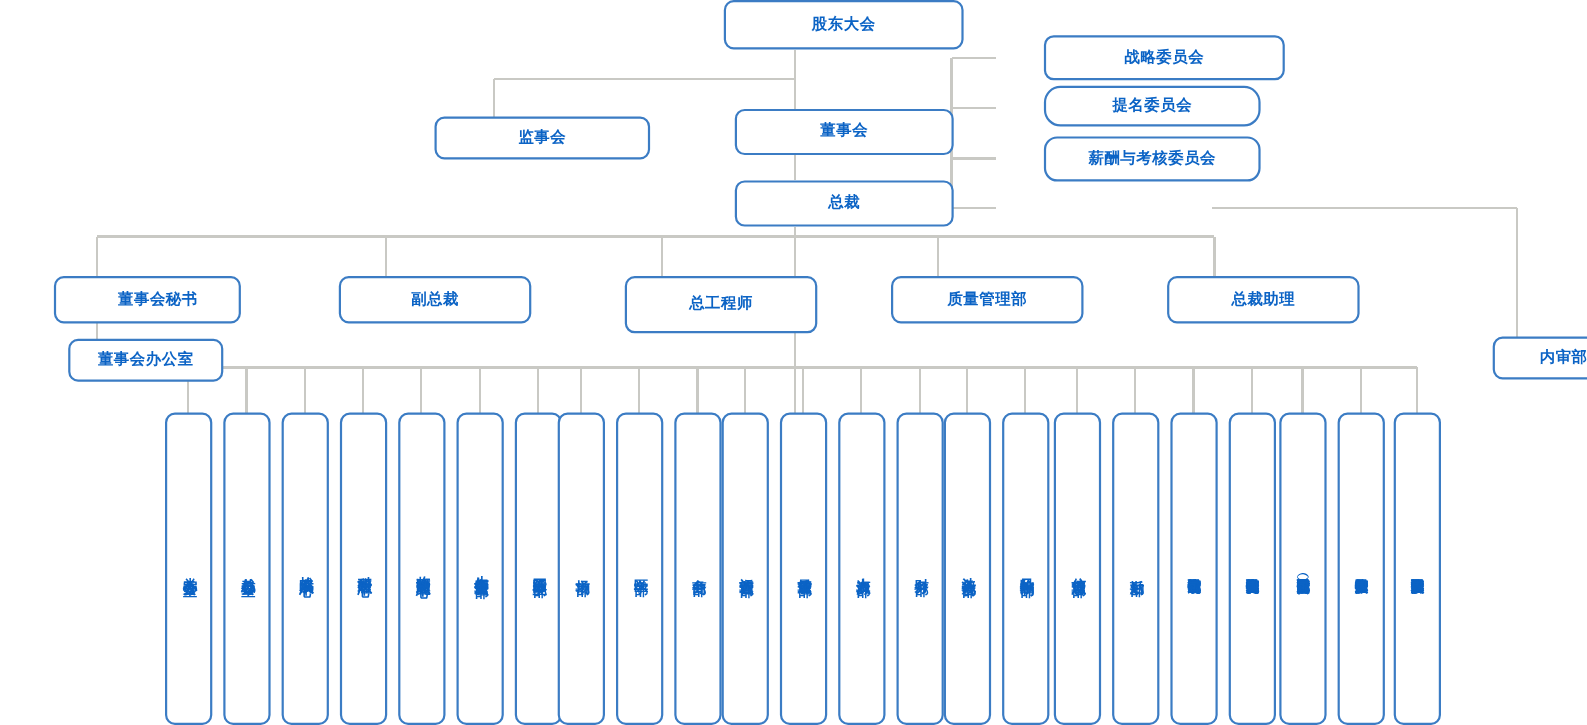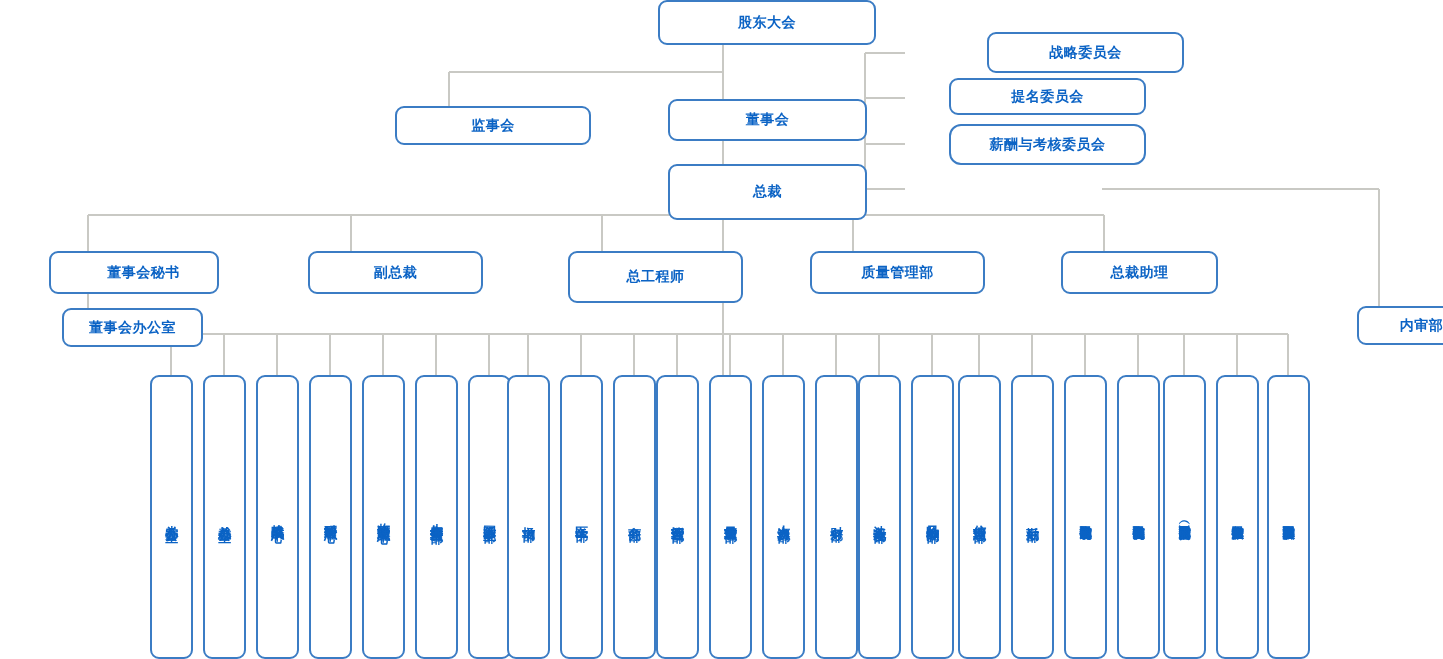--- a/index.html
+++ b/index.html
@@ -123,47 +123,47 @@
   </div>
 
   <div class="node h" style="left:351px; top:106px; width:196px; height:39px;">
     <span>监事会</span>
   </div>
 
   <div class="node h" style="left:624px; top:99px; width:199px; height:42px;">
     <span>董事会</span>
   </div>
 
-  <div class="node h" style="left:624px; top:164px; width:199px; height:56px;align-items:center;">
+  <div class="node h" style="left:624px; top:164px; width:199px; height:42px;align-items:center;">
     <span>总裁</span>
   </div>
 
-  <div class="node h" style="left:943px; top:32px; width:197px; height:41px;">
+  <div class="node h" style="left:905px; top:32px; width:219px; height:41px;">
     <span>战略委员会</span>
   </div>
-  <div class="node h" style="left:905px; top:78px; width:197px; height:37px;">
+  <div class="node h" style="left:905px; top:78px; width:197px; height:37px;border-radius:15px;">
     <span>提名委员会</span>
   </div>
   <div class="node h" style="left:905px; top:124px; width:197px; height:41px;border-radius:12px;">
     <span>薪酬与考核委员会</span>
   </div>
 
   <div class="node h" style="left:5px; top:251px; width:170px; height:43px;padding-left:19px;">
     <span>董事会秘书</span>
   </div>
   <div class="node h" style="left:264px; top:251px; width:175px; height:43px;">
     <span>副总裁</span>
   </div>
   <div class="node h" style="left:524px; top:251px; width:175px; height:52px;">
     <span>总工程师</span>
   </div>
   <div class="node h" style="left:766px; top:251px; width:175px; height:43px;">
     <span>质量管理部</span>
   </div>
-  <div class="node h" style="left:1017px; top:251px; width:157px; height:43px;">
+  <div class="node h" style="left:1017px; top:251px; width:175px; height:43px;">
     <span>总裁助理</span>
   </div>
 
   <div class="node h" style="left:18px; top:308px; width:141px; height:39px;">
     <span>董事会办公室</span>
   </div>
 
   <div class="node h" style="left:1313px; top:306px; width:129px; height:39px;">
     <span>内审部</span>
   </div>

